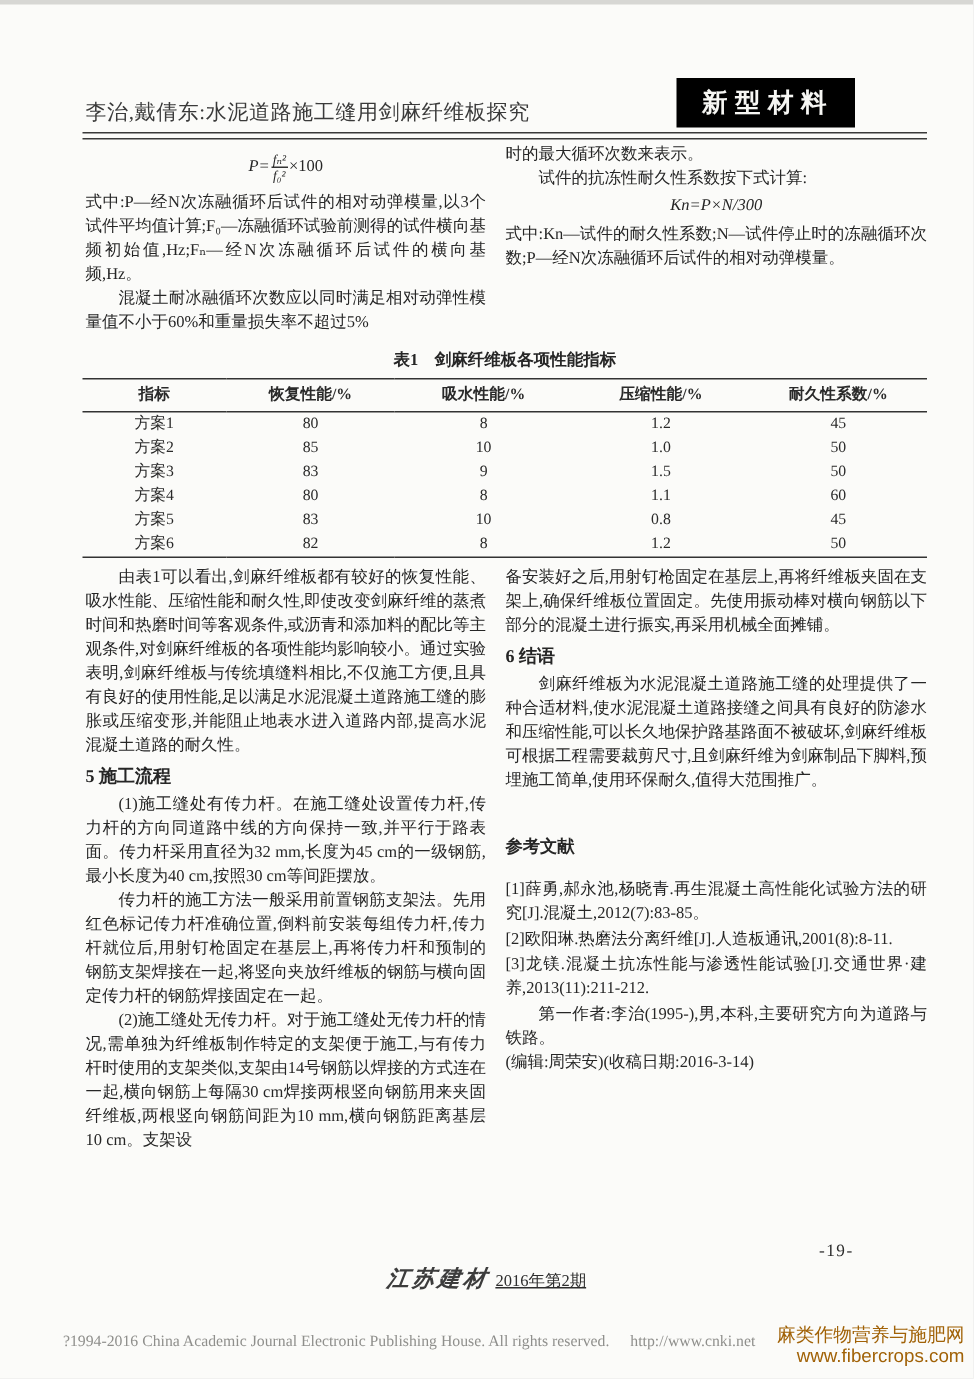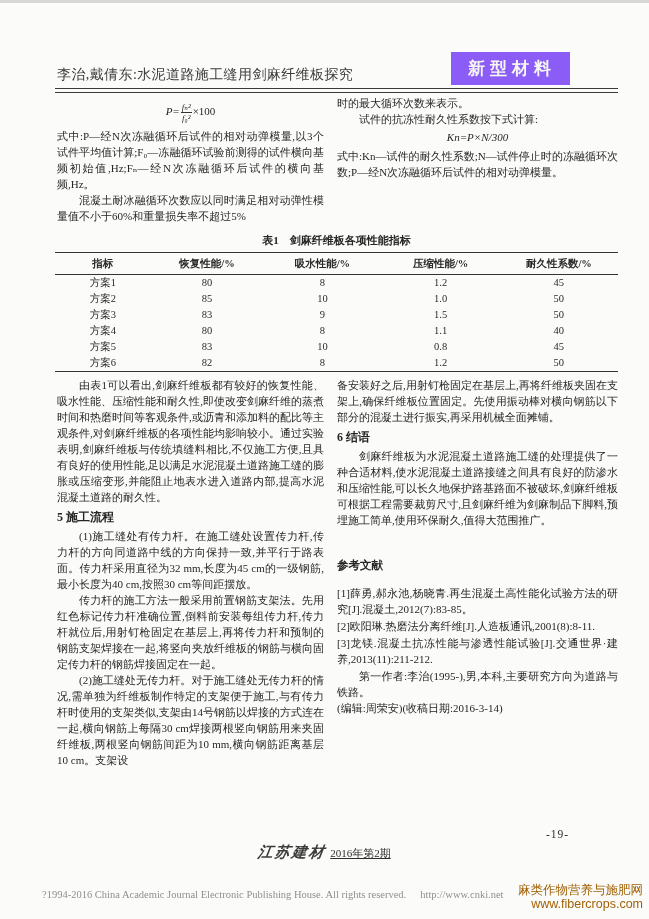--- a/index.html
+++ b/index.html
@@ -2,21 +2,21 @@
 <html><head>
 <meta charset="utf-8">
 <style>
   html,body{margin:0;padding:0;background:#e9e9e7;}
   .page{position:relative;width:649px;height:919px;margin:0 auto;background:#fbfbf9;
         font-family:"Liberation Serif","DejaVu Serif",serif;color:#262626;overflow:hidden;}
   .scan-strip{position:absolute;top:0;left:0;width:100%;height:3px;background:#d7d7d4;}
 
   
   .running-title{position:absolute;top:66px;left:57px;font-size:14px;color:#3a3a3a;letter-spacing:.4px;}
-  .badge{position:absolute;top:52px;left:451px;width:119px;height:33px;background:#8b5cf6;color:#f6f6f3;
+  .badge{position:absolute;top:52px;left:451px;width:119px;height:33px;background:#000000;color:#f6f6f3;
          display:flex;align-items:center;justify-content:center;font-size:17px;font-weight:bold;
          letter-spacing:5px;padding-left:3px;box-sizing:border-box;font-family:"Liberation Sans",sans-serif;}
   .double-rule{position:absolute;top:88px;left:55px;width:563px;height:3px;
          border-top:1.5px solid #3a3a3a;border-bottom:1px solid #3a3a3a;}
 
   
   .col{position:absolute;}
   .col p{margin:0;font-size:11px;line-height:16px;text-align:justify;}
   .indent{text-indent:2em;}
   .col-left-top{top:97px;left:57px;width:267px;}
@@ -123,21 +123,21 @@
             <td>83</td>
             <td>9</td>
             <td>1.5</td>
             <td>50</td>
         </tr>
         <tr>
           <td>方案4</td>
             <td>80</td>
             <td>8</td>
             <td>1.1</td>
-            <td>40</td>
+            <td>60</td>
         </tr>
         <tr>
           <td>方案5</td>
             <td>83</td>
             <td>10</td>
             <td>0.8</td>
             <td>45</td>
         </tr>
         <tr>
           <td>方案6</td>

